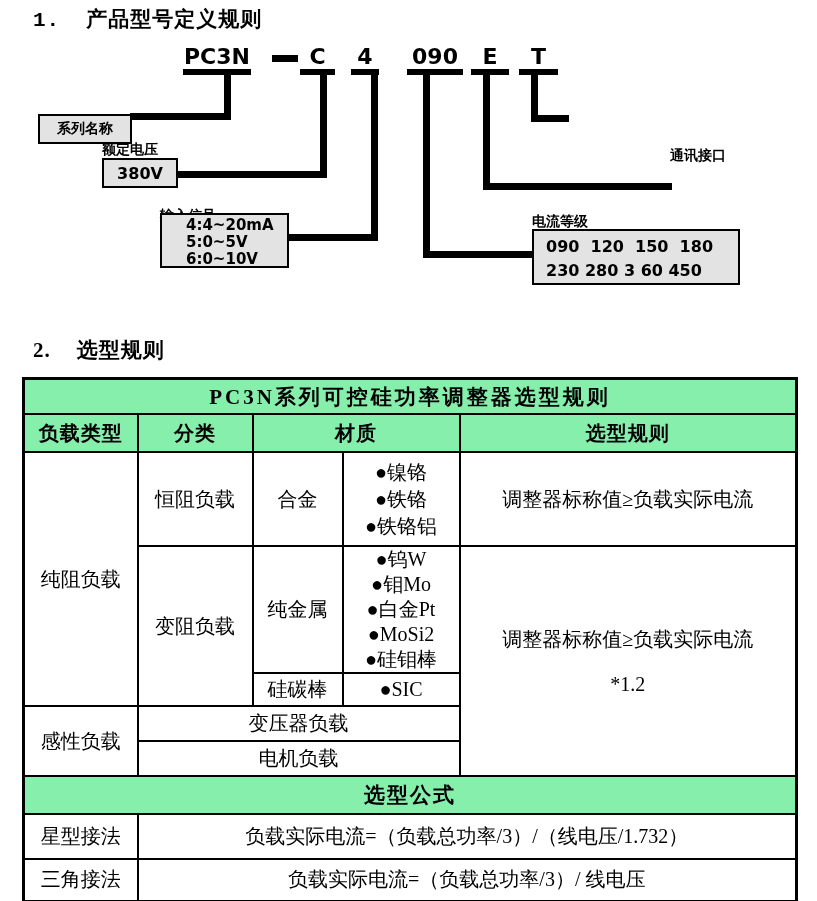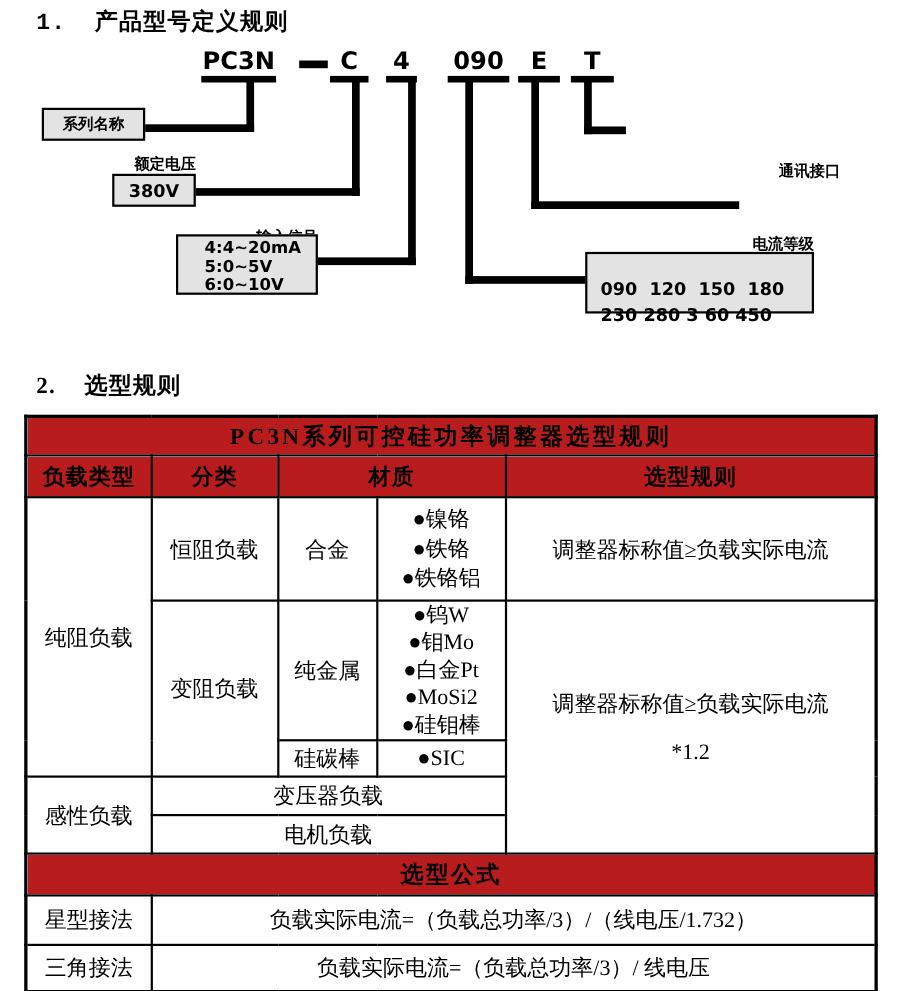--- a/index.html
+++ b/index.html
@@ -8,28 +8,28 @@
   .heading{position:absolute;font-weight:bold;font-size:21px;letter-spacing:1px;}
   .heading .num{display:inline-block;margin-right:26px;}
   
   .dline{position:absolute;background:#000;}
   .code-part{position:absolute;top:46px;text-align:center;
              font-family:"DejaVu Sans","Liberation Sans",sans-serif;font-weight:bold;font-size:22px;line-height:22px;}
   .code-part .bar{height:6px;background:#000;margin-top:1px;}
   .dbox{position:absolute;background:#e3e3e3;border:2px solid #000;box-sizing:border-box;
         font-family:"DejaVu Sans","Liberation Sans",sans-serif;font-weight:bold;font-size:15px;}
   .dbox.center{display:flex;align-items:center;justify-content:center;}
-  .dlabel{position:absolute;text-align:right;font-family:"DejaVu Sans","Liberation Sans",sans-serif;
+  .dlabel{position:absolute;text-align:left;font-family:"DejaVu Sans","Liberation Sans",sans-serif;
           font-weight:bold;font-size:14px;}
   .dbox .ln{white-space:pre;}
   
   table.sel{position:absolute;left:22px;top:377px;width:773px;border-collapse:collapse;table-layout:fixed;
             border:3px solid #000;font-size:20px;}
   table.sel td{border:2px solid #000;vertical-align:middle;text-align:center;padding:0;overflow:hidden;}
-  td.gray{background:#b91c1c;font-weight:bold;}
+  td.gray{background:#86efac;font-weight:bold;}
   td.tabletitle{border-bottom:6px double #000;letter-spacing:3px;font-size:21px;height:33px;}
   tr.hdr td{height:36px;letter-spacing:1px;}
   td.mats{text-align:left;padding-left:8px;line-height:27px;}
   td.mats2{text-align:left;padding-left:8px;line-height:25px;}
   td.rule{text-align:left;padding-left:12px;}
   td.leftcell{text-align:left;padding-left:12px;}
   td.formula-band{border-top:4px solid #000;border-bottom:4px solid #000;height:36px;font-size:21px;letter-spacing:2px;}
   td.fexp{text-align:left;padding-left:14px;}
 </style>
 </head>
@@ -73,41 +73,41 @@
   <div class="dline" style="left:176px;top:171px;width:151px;height:7px;"></div>
   <div class="dline" style="left:371px;top:72px;width:7px;height:169px;"></div>
   <div class="dline" style="left:287px;top:234px;width:91px;height:7px;"></div>
   <div class="dline" style="left:423px;top:72px;width:7px;height:186px;"></div>
   <div class="dline" style="left:423px;top:251px;width:111px;height:7px;"></div>
   <div class="dline" style="left:483px;top:72px;width:7px;height:118px;"></div>
   <div class="dline" style="left:483px;top:183px;width:189px;height:7px;"></div>
   <div class="dline" style="left:531px;top:72px;width:7px;height:50px;"></div>
   <div class="dline" style="left:531px;top:115px;width:38px;height:7px;"></div>
 
-  <div class="dbox center" style="left:38px;top:98px;width:94px;height:30px;font-size:14px;">
+  <div class="dbox center" style="left:38px;top:114px;width:94px;height:30px;font-size:14px;">
     <span>系列名称</span>
   </div>
 
   <div class="dlabel" style="left:102px;top:141px;width:76px;">额定电压</div>
   <div class="dbox center" style="left:102px;top:158px;width:76px;height:30px;font-size:16px;">
     <span>380V</span>
   </div>
 
   <div class="dlabel" style="left:160px;top:195px;width:129px;margin-top:12px;">输入信号</div>
   <div class="dbox" style="left:160px;top:213px;width:129px;height:55px;padding:2px 0 0 24px;line-height:17px;">
     <div class="ln">4:4~20mA</div>
     <div class="ln">5:0~5V</div>
     <div class="ln">6:0~10V</div>
   </div>
 
 
   <div class="dlabel" style="left:670px;top:147px;width:94px;">通讯接口</div>
 
   <div class="dlabel" style="left:532px;top:213px;width:208px;">电流等级</div>
-  <div class="dbox" style="left:532px;top:229px;width:208px;height:56px;padding:20px 0 0 12px;line-height:24px;font-size:16px;">
+  <div class="dbox" style="left:532px;top:229px;width:208px;height:56px;padding:4px 0 0 12px;line-height:24px;font-size:16px;">
     <div class="ln">090  120  150  180</div>
     <div class="ln">230 280 3 60 450</div>
   </div>
 
   <div class="heading" style="left:33px;top:336px;">
     <span class="num">2.</span><span>选型规则</span>
   </div>
 
   <table class="sel">
     <colgroup>

